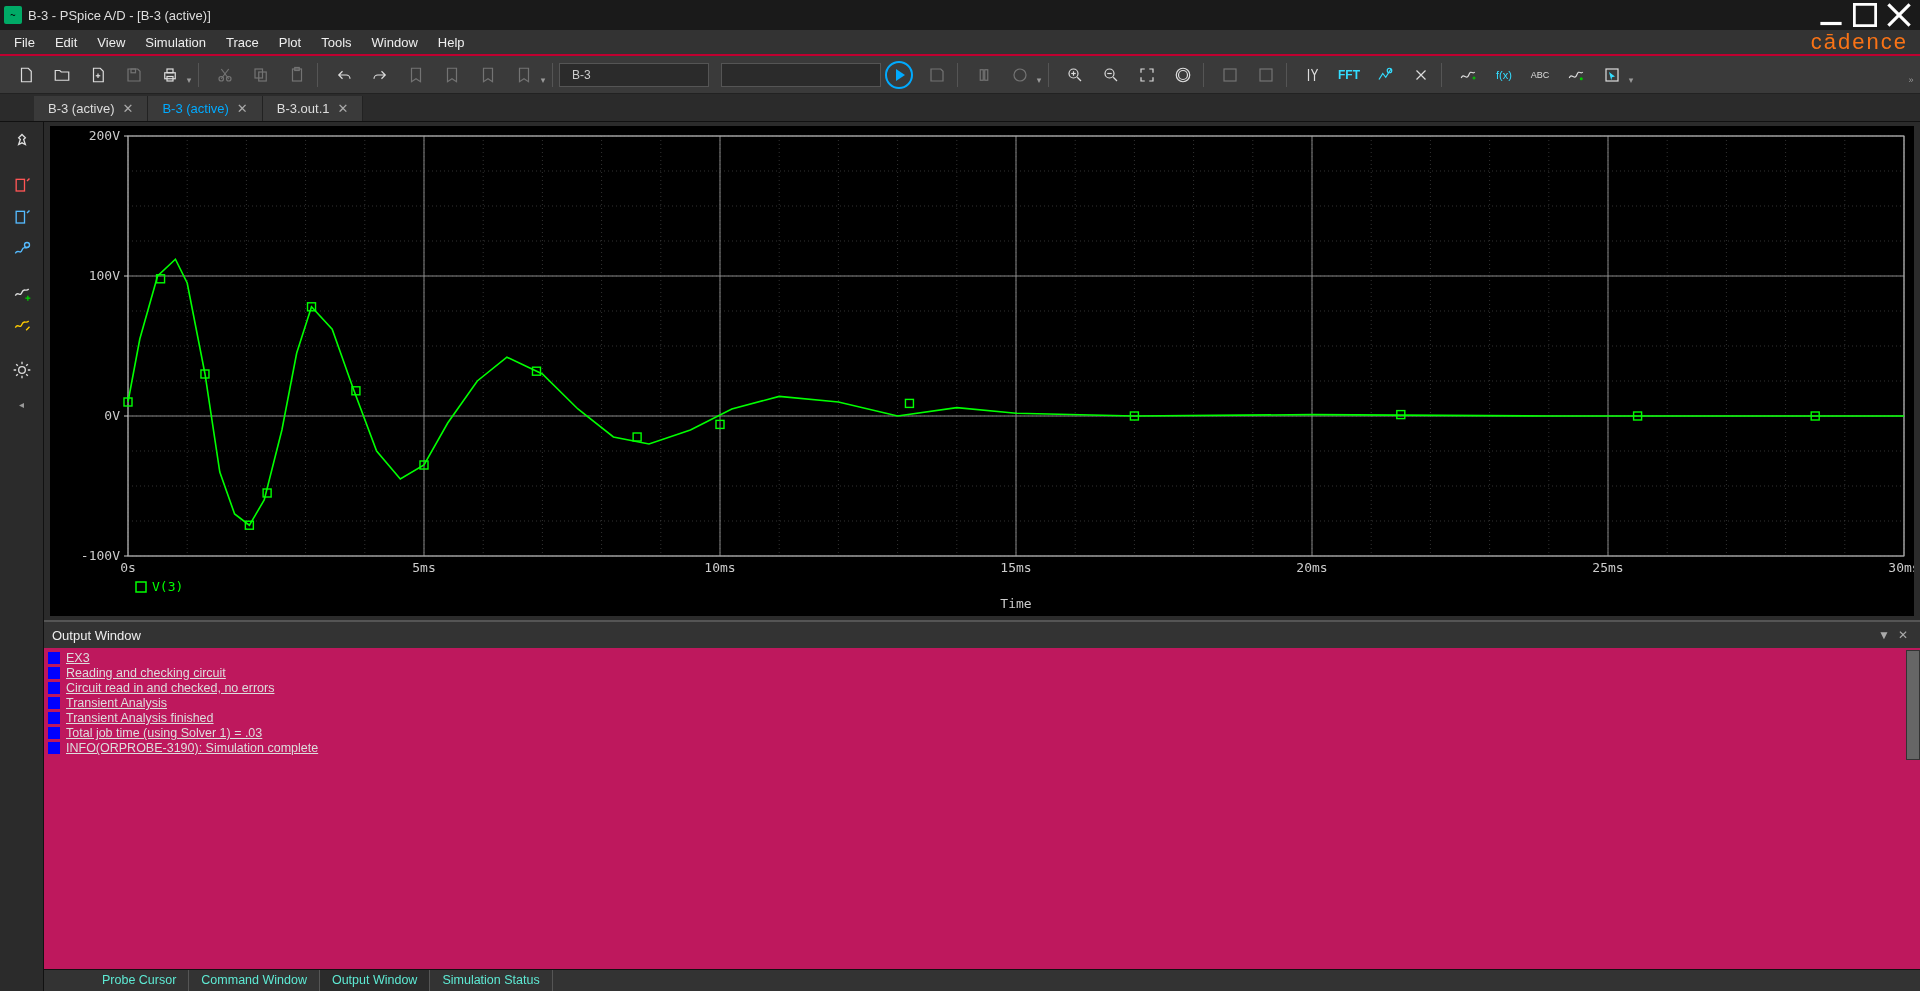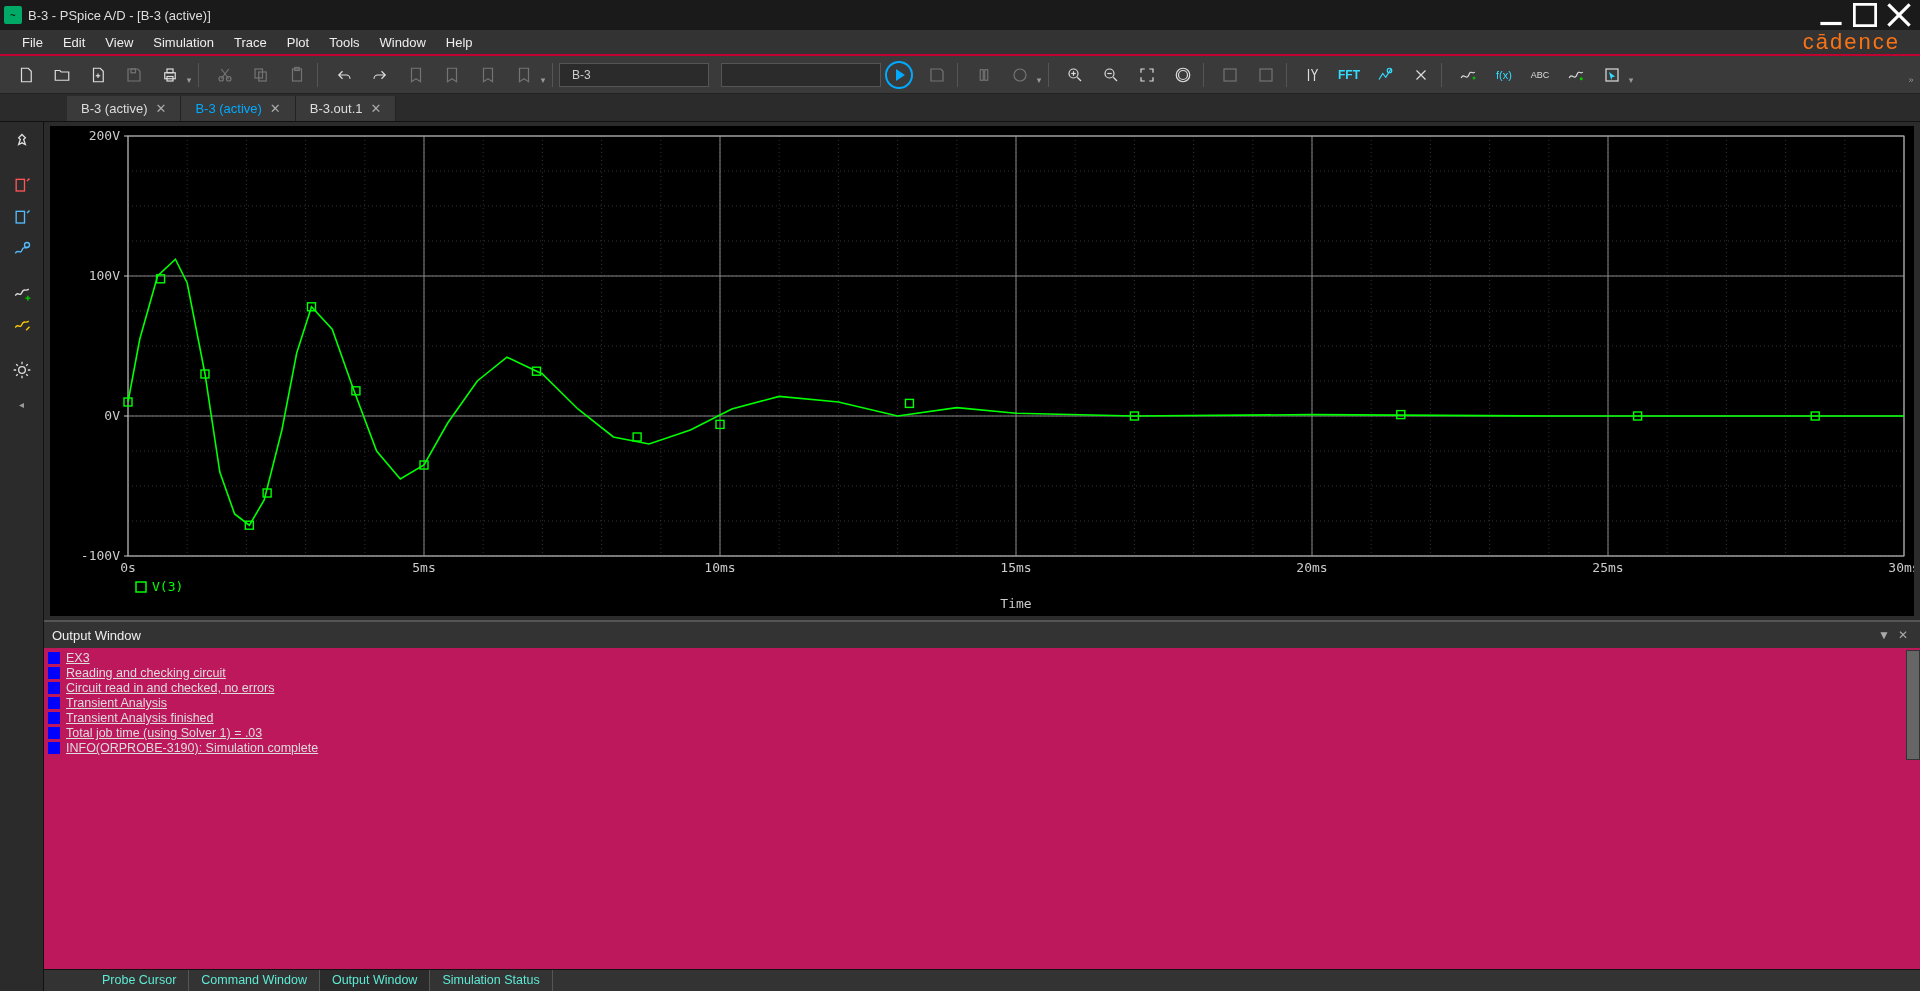--- a/index.html
+++ b/index.html
@@ -36,21 +36,21 @@
   color:#fff; font-size:14px;
 }
 
 
 .menubar {
   height: 26px;
   background: #333;
   border-bottom: 2px solid #c00030;
   display: flex;
   align-items: center;
-  padding: 0 12px;
+  padding: 0 4px;
 }
 .menubar .menu-item {
   padding: 4px 10px;
   color: #eee;
   font-size: 13px;
   cursor: default;
 }
 .menubar .brand {
   margin-left:auto;
   font-family: Arial, sans-serif;
@@ -110,21 +110,21 @@
 }
 .fft-btn { color:#3df; font-weight:600; font-size:12px; padding:0 2px; }
 
 
 .tabrow {
   height: 28px;
   background: #2b2b2b;
   border-bottom:1px solid #111;
   display:flex;
   align-items:flex-end;
-  padding-left: 67px;
+  padding-left: 34px;
 }
 .tab {
   display:flex; align-items:center; gap:8px;
   padding: 5px 14px;
   background:#3a3a3a;
   color:#ddd;
   border-right:1px solid #222;
   font-size:13px;
 }
 .tab.active { color:#0af; }

